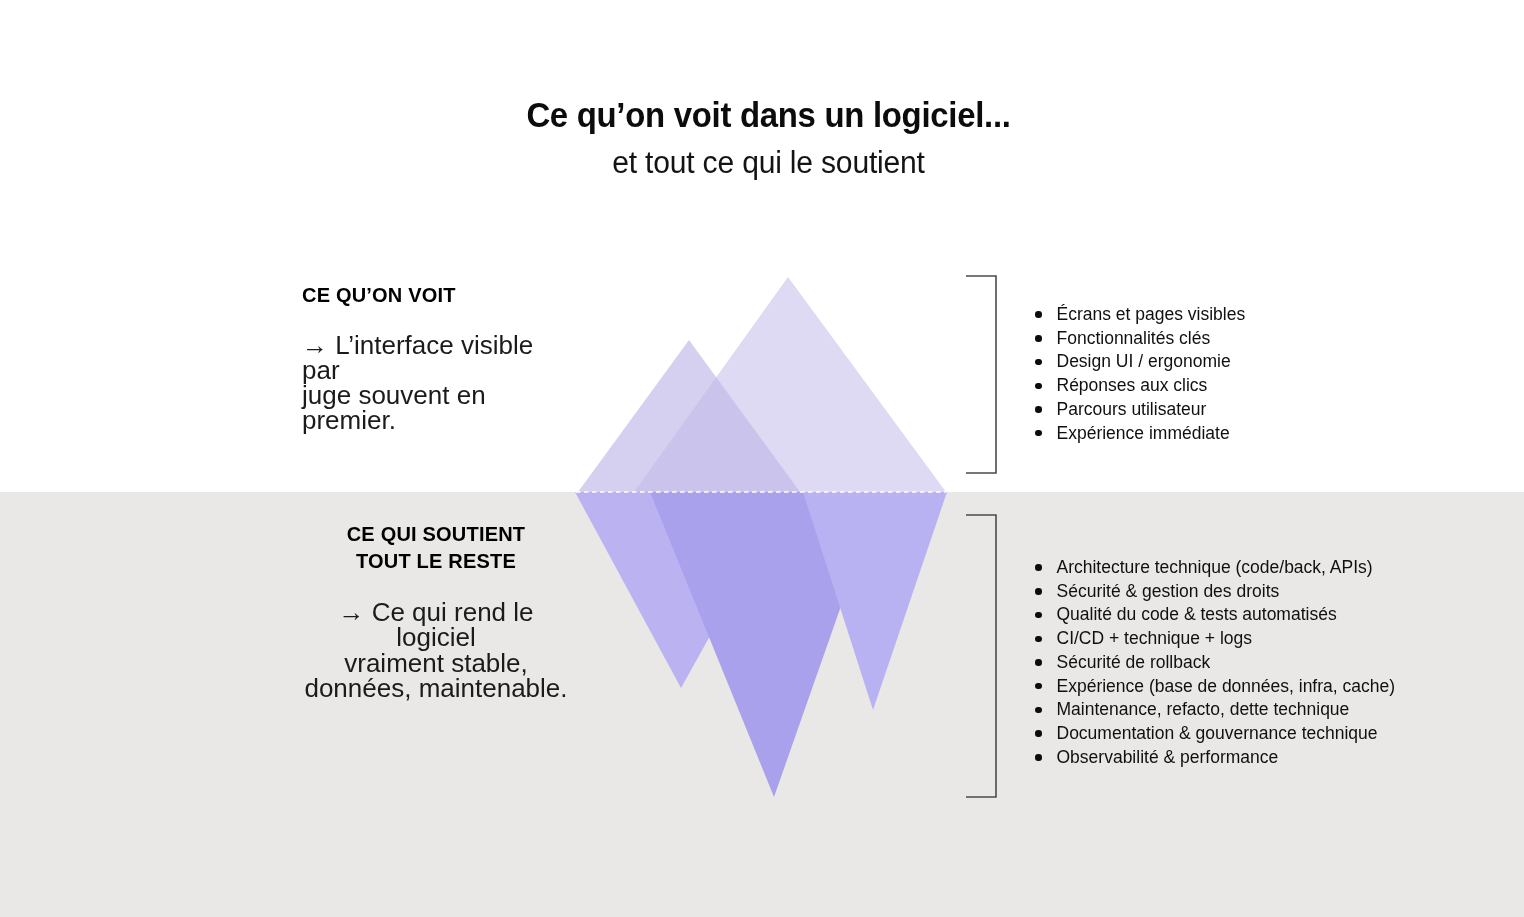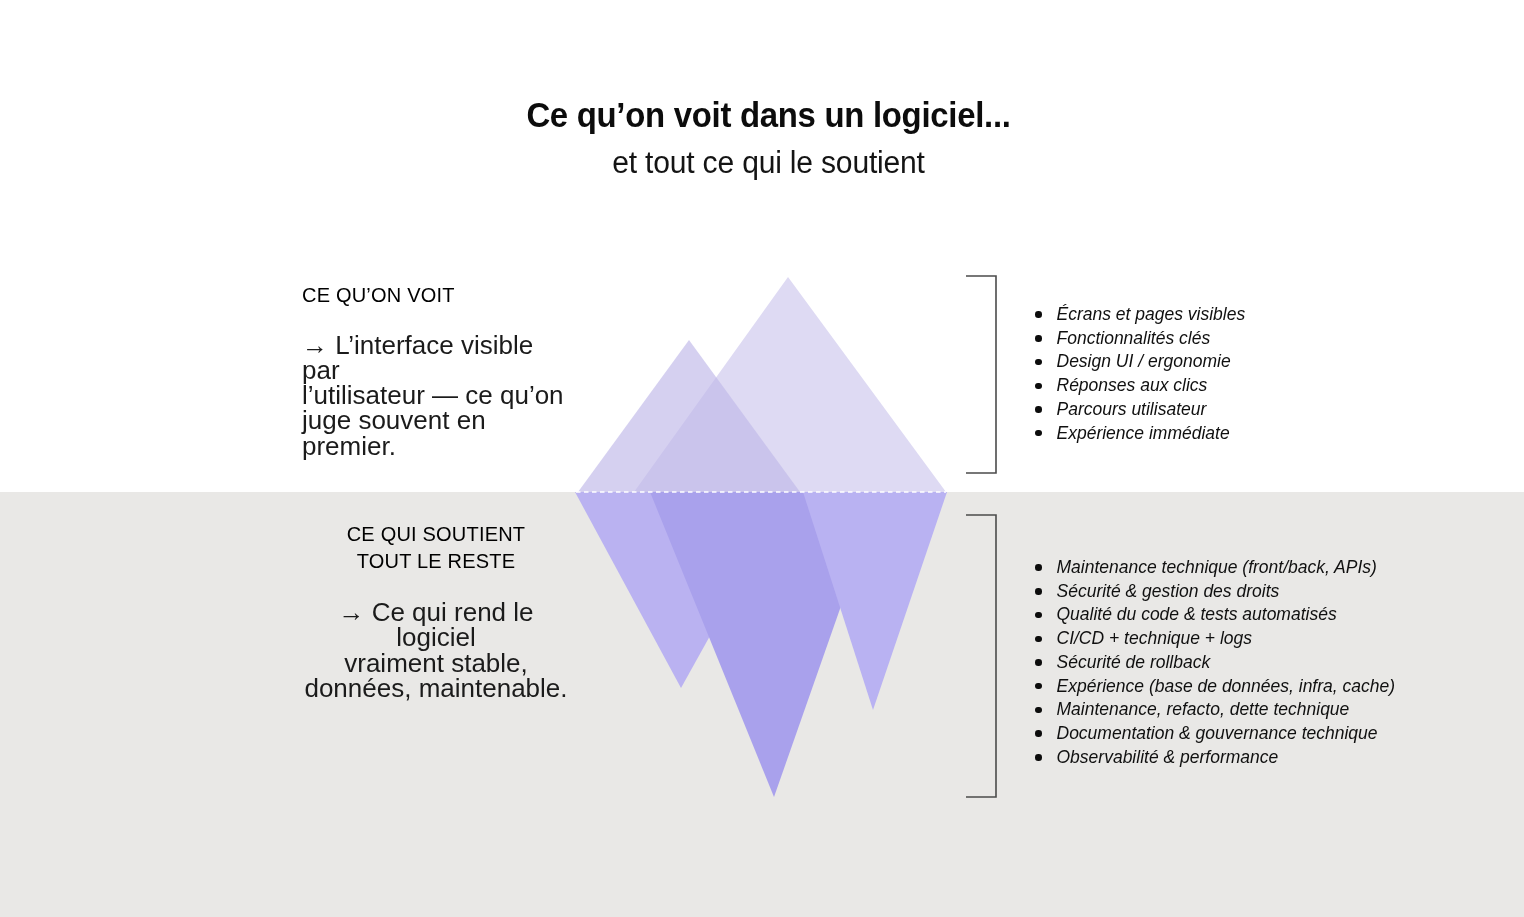--- a/index.html
+++ b/index.html
@@ -49,21 +49,21 @@
   .side-block {
     position: absolute;
     left: 302px;
     width: 268px;
   }
   .visible-block { top: 282px; }
   .hidden-block  { top: 521px; text-align: center; }
 
   .side-heading {
     font-size: 20px;
-    font-weight: 400;
+    font-weight: 700;
     line-height: 26.5px;
     letter-spacing: 0.2px;
     color: #000000;
   }
   .side-desc {
     margin-top: 24px;
     font-size: 26px;
     line-height: 25.3px;
     color: #1b1b1b;
   }
@@ -78,21 +78,20 @@
   .list-top    { top: 303px; }
   .list-bottom { top: 556px; }
 
   .bullet-list li {
     display: flex;
     align-items: flex-start;
     font-size: 17.5px;
     line-height: 23.7px;
     color: #101010;
     white-space: nowrap;
-    font-style: italic;
   }
   .bullet-list li::before {
     content: "";
     flex: 0 0 auto;
     width: 6.5px;
     height: 6.5px;
     border-radius: 50%;
     background: #0c0c0c;
     margin: 8.4px 15px 0 3px;
   }
@@ -121,21 +120,20 @@
 
   <div class="main-title">
     <div class="title-line1">Ce qu’on voit dans un logiciel...</div>
     <div class="title-line2">et tout ce qui le soutient</div>
   </div>
 
   <div class="side-block visible-block">
     <div class="side-heading">CE QU’ON VOIT</div>
     <div class="side-desc">
       <div>→ L’interface visible par</div>
-      <div>l’utilisateur — ce qu’on</div>
       <div>juge souvent en premier.</div>
     </div>
   </div>
 
   <div class="side-block hidden-block">
     <div class="side-heading">
       <div>CE QUI SOUTIENT</div>
       <div>TOUT LE RESTE</div>
     </div>
     <div class="side-desc">
@@ -148,21 +146,21 @@
   <ul class="bullet-list list-top">
     <li>Écrans et pages visibles</li>
     <li>Fonctionnalités clés</li>
     <li>Design UI / ergonomie</li>
     <li>Réponses aux clics</li>
     <li>Parcours utilisateur</li>
     <li>Expérience immédiate</li>
   </ul>
 
   <ul class="bullet-list list-bottom">
-    <li>Maintenance technique (front/back, APIs)</li>
+    <li>Architecture technique (code/back, APIs)</li>
     <li>Sécurité &amp; gestion des droits</li>
     <li>Qualité du code &amp; tests automatisés</li>
     <li>CI/CD + technique + logs</li>
     <li>Sécurité de rollback</li>
     <li>Expérience (base de données, infra, cache)</li>
     <li>Maintenance, refacto, dette technique</li>
     <li>Documentation &amp; gouvernance technique</li>
     <li>Observabilité &amp; performance</li>
   </ul>
 

